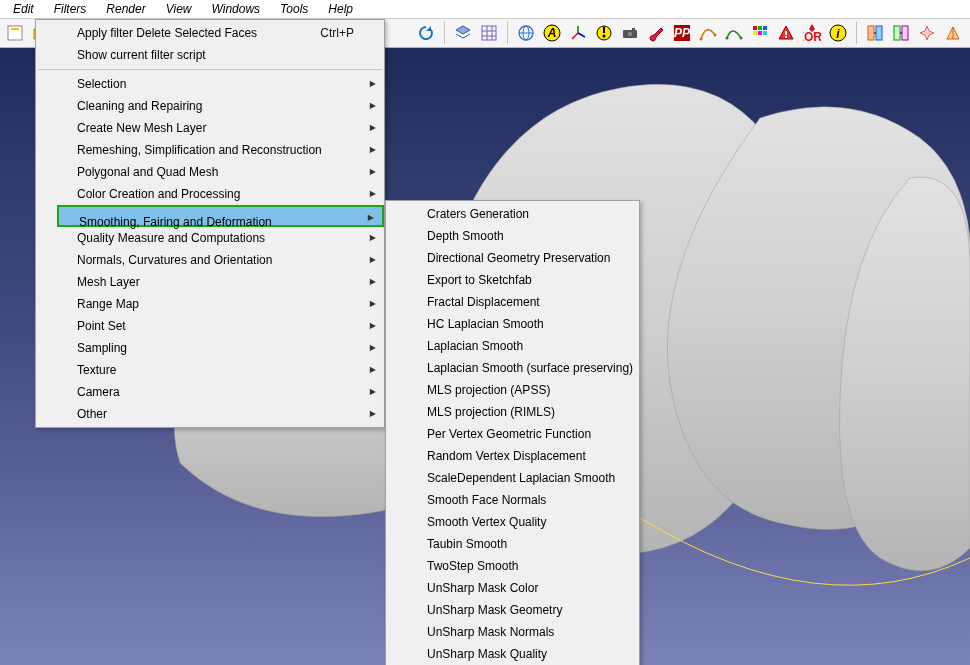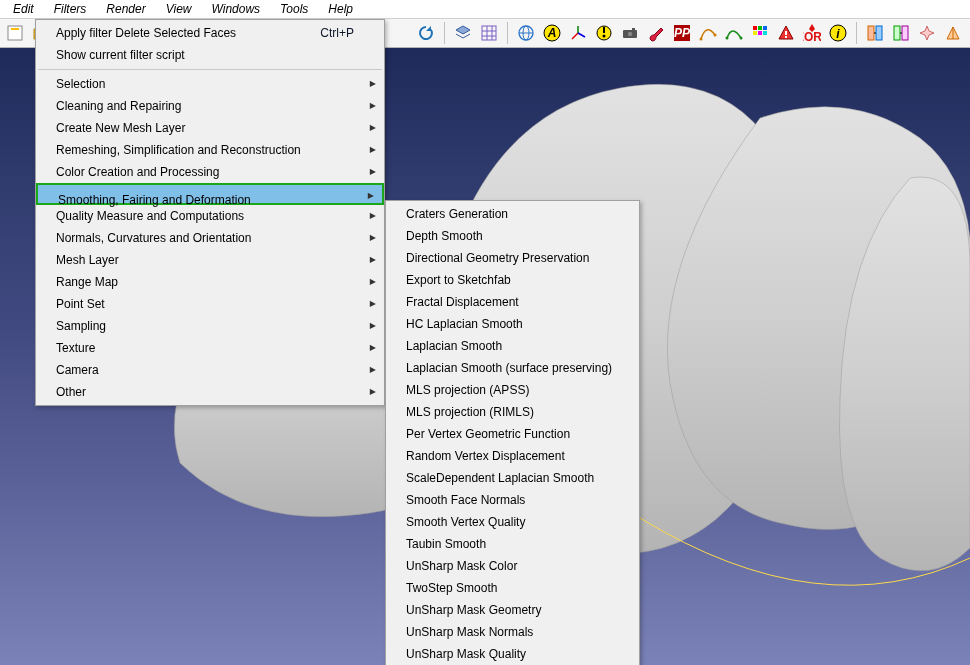--- a/index.html
+++ b/index.html
@@ -17,21 +17,21 @@
 
   
   .viewport { position:absolute; left:0; top:48px; width:970px; height:617px;
               background: linear-gradient(#1e2a5a 0%, #2b3668 15%, #414a80 45%, #5a6198 70%, #6b72a8 85%, #7b82b8 100%); }
   
   .viewport svg.mesh { position:absolute; top:0; left:0; }
 
   
   .dropdown { position:absolute; background:#f0f0f0; border:1px solid #a0a0a0; box-shadow:2px 2px 4px rgba(0,0,0,.25);
               padding:2px 0; }
-  .dropdown .row { height:22px; display:flex; align-items:center; padding:0 30px 0 20px; cursor:default; white-space:nowrap; position:relative; }
+  .dropdown .row { height:22px; display:flex; align-items:center; padding:0 30px 0 20px; cursor:default; white-space:nowrap; position:relative;margin-left:21px; }
   .dropdown .row.sub::after { content:"▶"; font-size:8px; position:absolute; right:8px; top:6px; color:#333; }
   .dropdown hr { border:none; border-top:1px solid #c8c8c8; margin:3px 2px; }
   .dropdown .row .hotkey { margin-left:auto; padding-left:40px; color:#0f172a; }
   .dropdown .row.highlight { background:#7fbfe8; border:2px solid #18a818; height:22px; padding-top:12px; padding-bottom:0; }
 
   #menu1 { left:35px; top:19px; width:350px; }
   #menu2 { left:385px; top:200px; width:255px; }
 </style>
 </head>
 <body>
@@ -233,20 +233,23 @@
   <div class="row sub">
       <span>Cleaning and Repairing</span>
     </div>
   <div class="row sub">
       <span>Create New Mesh Layer</span>
     </div>
   <div class="row sub">
       <span>Remeshing, Simplification and Reconstruction</span>
     </div>
   <div class="row sub">
+      <span>Polygonal and Quad Mesh</span>
+    </div>
+  <div class="row sub">
       <span>Color Creation and Processing</span>
     </div>
   <div class="row sub highlight">
       <span>Smoothing, Fairing and Deformation</span>
     </div>
   <div class="row sub">
       <span>Quality Measure and Computations</span>
     </div>
   <div class="row sub">
       <span>Normals, Curvatures and Orientation</span>
@@ -317,26 +320,26 @@
   <div class="row">
       <span>Smooth Face Normals</span>
     </div>
   <div class="row">
       <span>Smooth Vertex Quality</span>
     </div>
   <div class="row">
       <span>Taubin Smooth</span>
     </div>
   <div class="row">
+      <span>TwoStep Smooth</span>
+    </div>
+  <div class="row">
       <span>UnSharp Mask Color</span>
     </div>
   <div class="row">
-      <span>TwoStep Smooth</span>
-    </div>
-  <div class="row">
       <span>UnSharp Mask Geometry</span>
     </div>
   <div class="row">
       <span>UnSharp Mask Normals</span>
     </div>
   <div class="row">
       <span>UnSharp Mask Quality</span>
     </div>
 </div>
 

